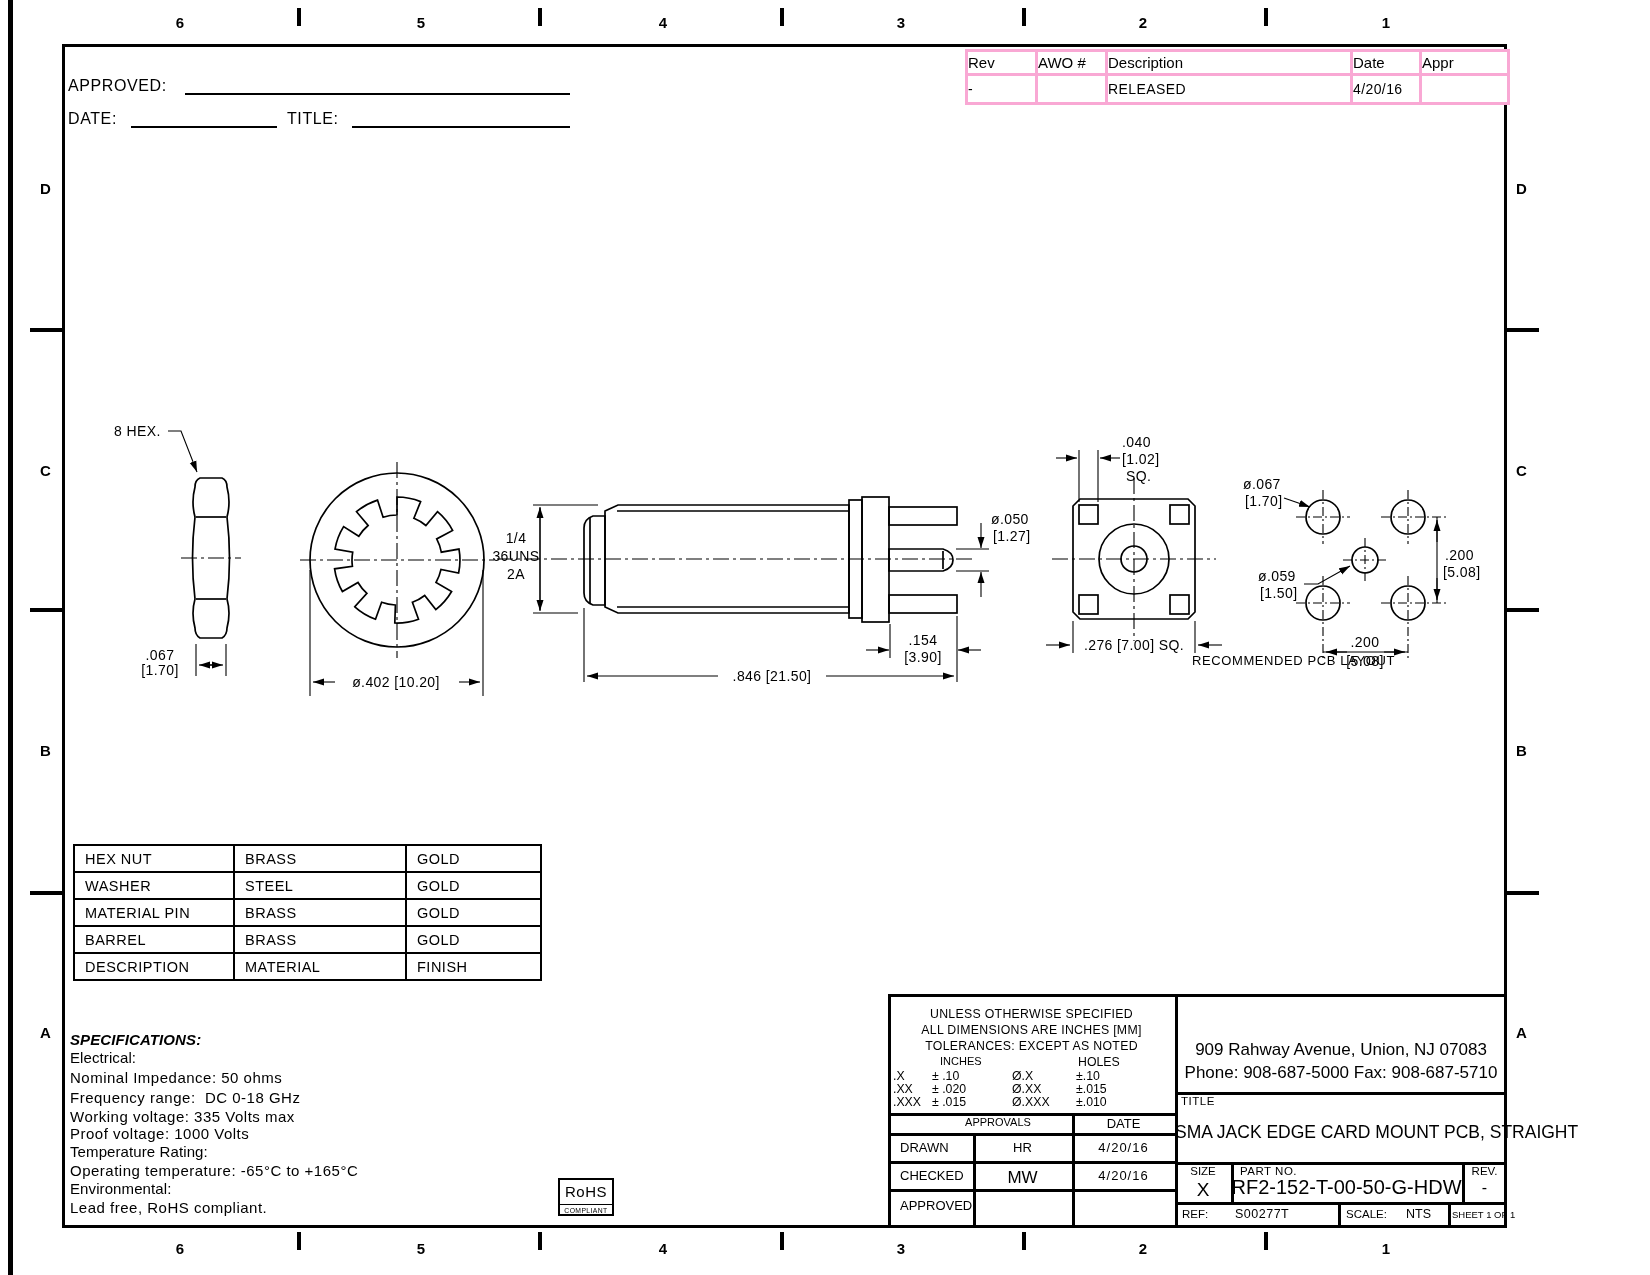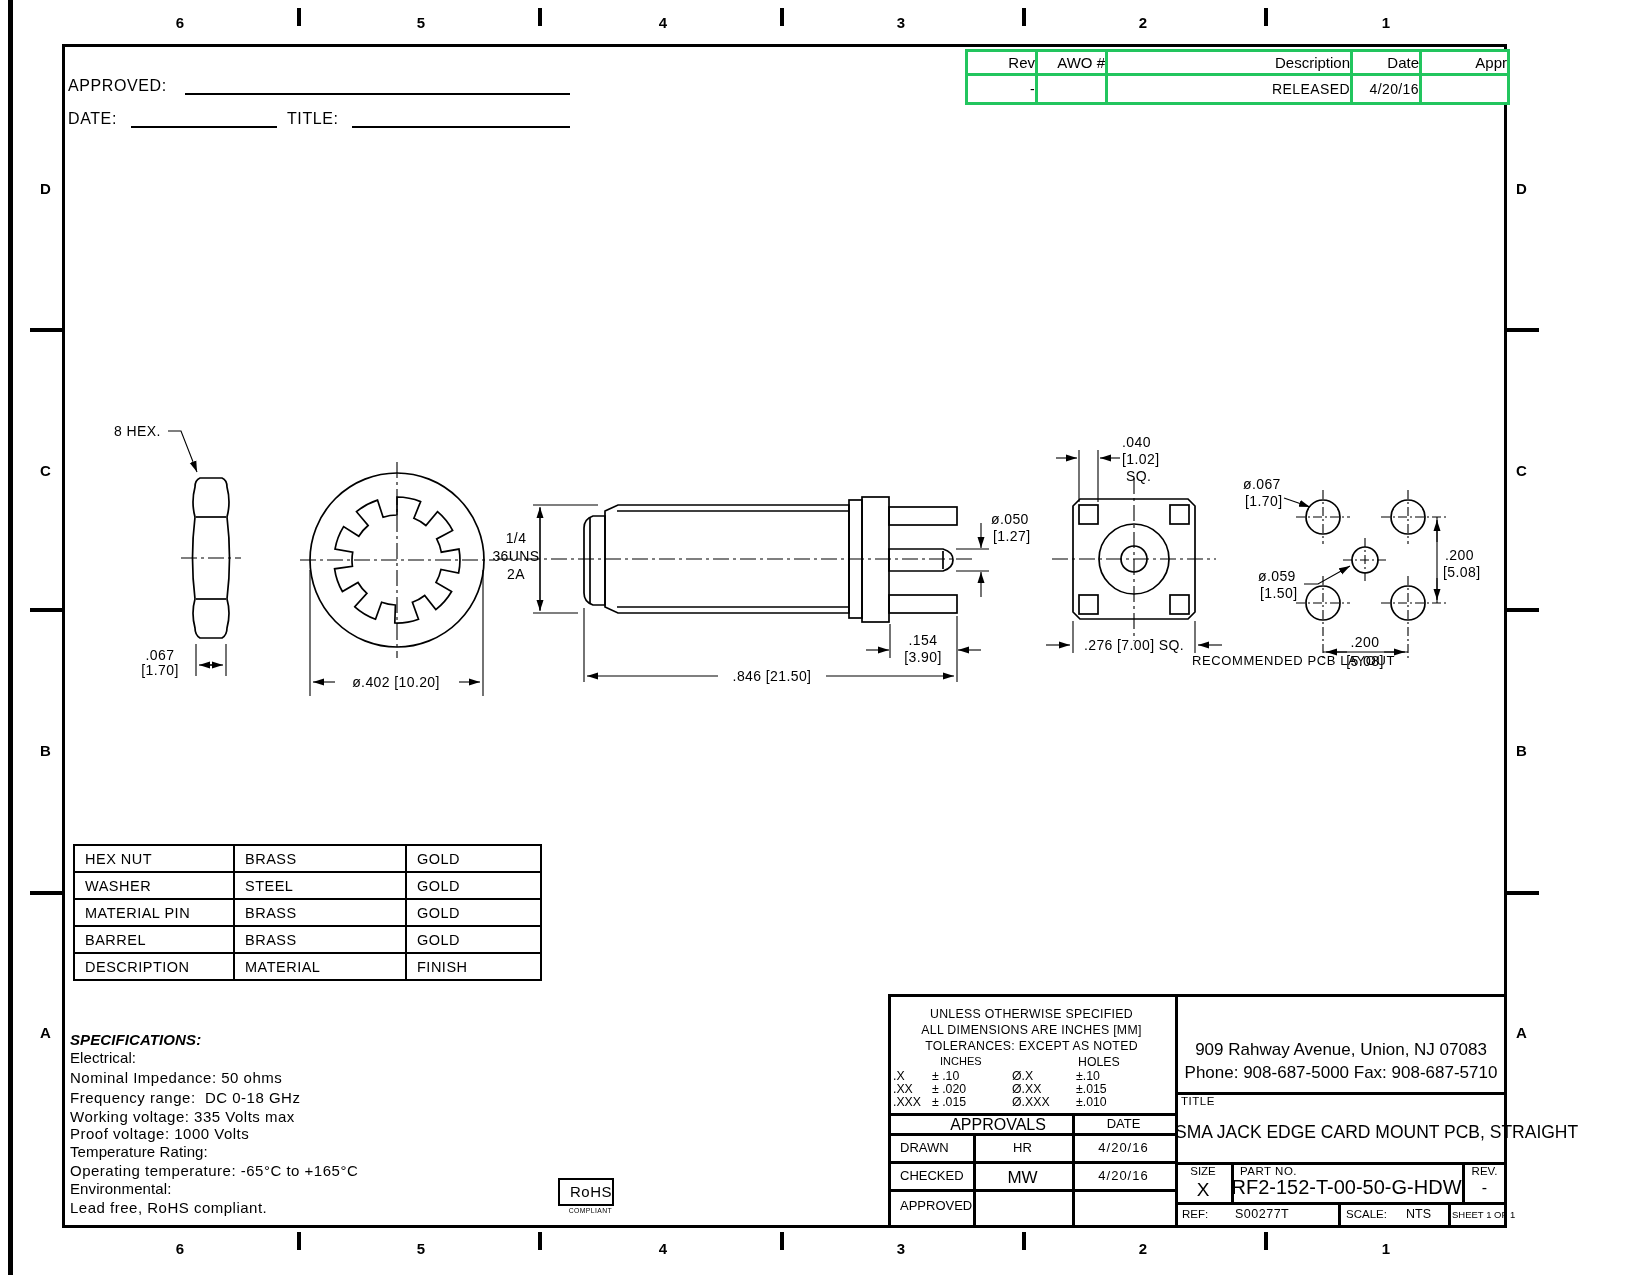--- a/index.html
+++ b/index.html
@@ -11,27 +11,27 @@
   .vl{position:absolute;background:#000}
   .zone{position:absolute;font-size:15px;font-weight:600;transform:translateX(-50%)}
   .zoneR{position:absolute;font-size:15px;font-weight:600}
   .border-frame{position:absolute;left:62px;top:44px;width:1445px;height:1184px;border:3px solid #000}
   .uline{position:absolute;height:2px;background:#000}
   svg.lw{position:absolute;left:0;top:0}
   svg.lw text{font-family:"Liberation Sans",sans-serif;font-size:14px;fill:#000;letter-spacing:.4px}
   table.sheet-table{position:absolute;border-collapse:collapse;table-layout:fixed;background:#fff}
   table.sheet-table td{overflow:hidden;white-space:pre}
   .rev-table{left:965px;top:49px;width:542px}
-  .rev-table td{border:3px solid #22c55e;text-align:right;font-size:15px;height:24px}
+  .rev-table td{border:3px solid #f9a8d4;text-align:left;font-size:15px;height:24px}
   .rev-table tr.data td{font-size:14px;height:29px;letter-spacing:.4px}
   .mat-table{left:73px;top:844px;width:467px}
   .mat-table td{border:2.5px solid #000;font-size:14.5px;height:27px;padding-left:10px;letter-spacing:.5px}
   .spec{position:absolute;left:70px;font-size:15px;white-space:pre;letter-spacing:.5px}
   .spec.hdr{letter-spacing:.1px}
-  .rohs{position:absolute;left:558px;top:1178px;width:56px;height:28px;border:2px solid #000;text-align:right}
+  .rohs{position:absolute;left:558px;top:1178px;width:56px;height:38px;border:2px solid #000;text-align:center}
   .rohs .nm{font-size:15px;letter-spacing:.5px;padding-top:3px;border-bottom:1.5px solid #000;height:25px}
   .rohs .sub{font-size:6.8px;letter-spacing:.4px;padding-top:2px}
   .tb{position:absolute;white-space:pre;line-height:1}
 </style>
 </head>
 <body>
 
 <div class="page">
 
   <div class="vl" style="left:8px;top:0;width:5px;height:1275px"></div>
@@ -333,21 +333,21 @@
   <div class="tb" style="left:1076px;top:1070px;font-size:12.3px">±.10</div>
   <div class="tb" style="left:893px;top:1083px;font-size:12.3px">.XX</div>
   <div class="tb" style="left:932px;top:1083px;font-size:12.3px">± .020</div>
   <div class="tb" style="left:1012px;top:1083px;font-size:12.3px">Ø.XX</div>
   <div class="tb" style="left:1076px;top:1083px;font-size:12.3px">±.015</div>
   <div class="tb" style="left:893px;top:1096px;font-size:12.3px">.XXX</div>
   <div class="tb" style="left:932px;top:1096px;font-size:12.3px">± .015</div>
   <div class="tb" style="left:1012px;top:1096px;font-size:12.3px">Ø.XXX</div>
   <div class="tb" style="left:1076px;top:1096px;font-size:12.3px">±.010</div>
 
-  <div class="tb ctr" style="left:888px;top:1117px;width:220px;font-size:16px">APPROVALS</div>
+  <div class="tb ctr" style="left:888px;top:1117px;width:220px;font-size:11px">APPROVALS</div>
   <div class="tb ctr" style="left:1072px;top:1117px;width:103px;font-size:13px">DATE</div>
   <div class="tb" style="left:900px;top:1141px;font-size:13px">DRAWN</div>
   <div class="tb ctr" style="left:973px;top:1141px;width:99px;font-size:13px">HR</div>
   <div class="tb ctr" style="left:1072px;top:1141px;width:103px;font-size:13px;letter-spacing:1px">4/20/16</div>
   <div class="tb" style="left:900px;top:1169px;font-size:13px">CHECKED</div>
   <div class="tb ctr" style="left:973px;top:1169px;width:99px;font-size:17px">MW</div>
   <div class="tb ctr" style="left:1072px;top:1169px;width:103px;font-size:13px;letter-spacing:1px">4/20/16</div>
   <div class="tb" style="left:900px;top:1199px;font-size:13px">APPROVED</div>
 
   <div class="tb ctr" style="left:1175px;top:1041px;width:332px;font-size:17px">909 Rahway Avenue, Union, NJ 07083</div>

